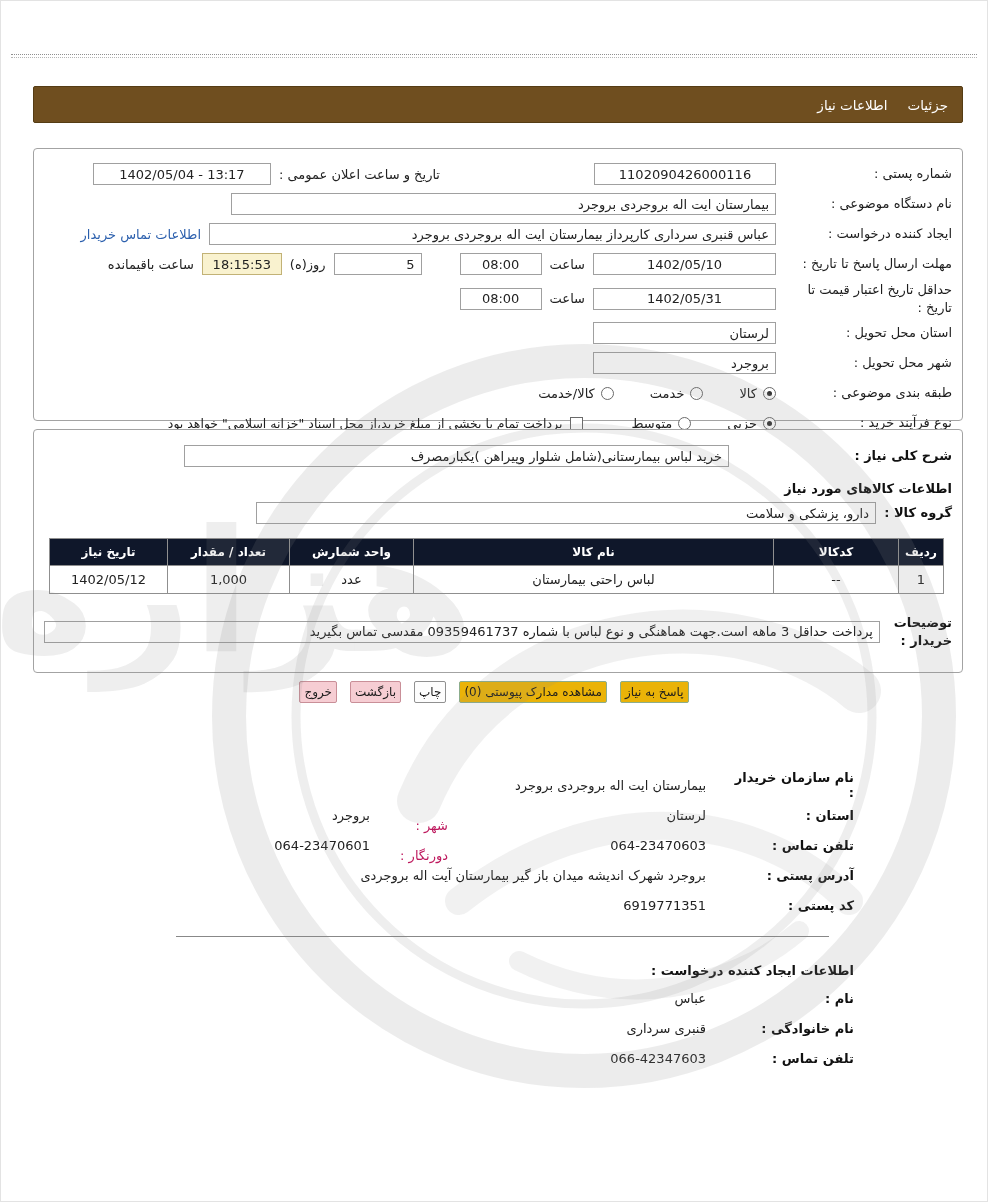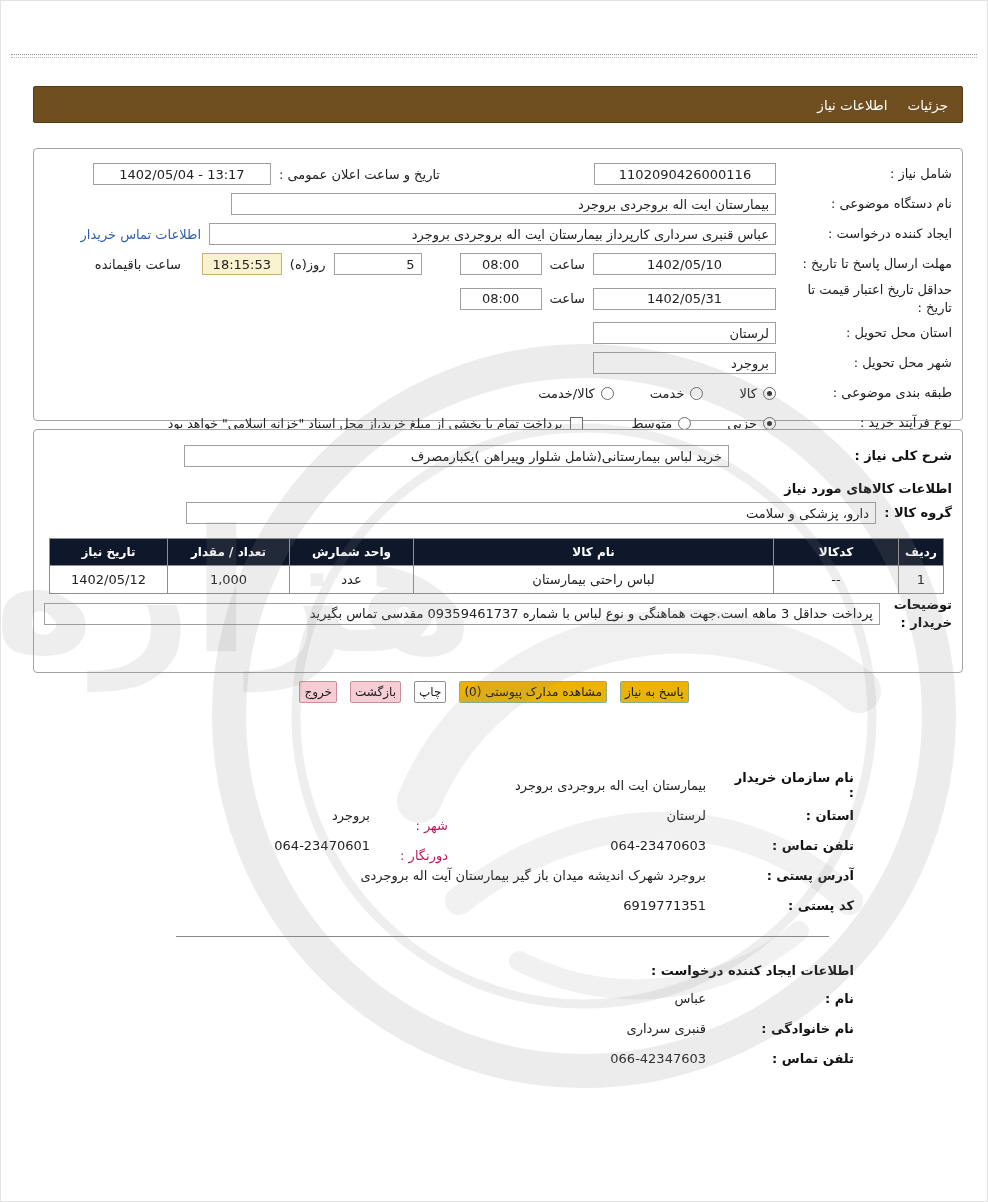--- a/index.html
+++ b/index.html
@@ -33,29 +33,29 @@
   .gap-lg { margin-right:146px; }
   .bold { font-weight:bold; color:#111; }
 
   .inp { height:22px; border:1px solid #a0a0a0; background:#fff; display:flex;
     align-items:center; padding:0 6px; font-size:13px; overflow:hidden; white-space:nowrap; }
   .inp.center { justify-content:center; }
   .num { direction:ltr; unicode-bidi:isolate; }
   .grow { flex:1; }
 
   .w64{width:64px} .w68{width:68px} .w82{width:82px} .w88{width:88px}
-  .w178{width:178px} .w182{width:182px} .w183{width:183px} .w215{width:215px} .w475{width:567px} .w545{width:545px} .w690{width:690px}
+  .w178{width:178px} .w182{width:182px} .w183{width:183px} .w215{width:215px} .w475{width:567px} .w545{width:545px} .w690{width:620px}
 
   .mr30 { margin-right:30px; }
   .mr40 { margin-right:40px; }
 
   .link { color:#2b5fad; cursor:pointer; font-size:13px; white-space:nowrap; }
 
   .countdown { width:80px; height:22px; background:#f9f2cf; border:1px solid #c2b276;
-    display:flex; align-items:center; justify-content:center; font-size:13px; flex:none;margin-left:13px; }
+    display:flex; align-items:center; justify-content:center; font-size:13px; flex:none; }
 
   .opt { display:flex; align-items:center; gap:6px; flex:none; }
   .opt + .opt { margin-right:28px; }
   .radio { width:13px; height:13px; border:1px solid #6a6a6a; border-radius:50%;
     background:#fff; position:relative; flex:none; }
   .radio.checked::after { content:""; position:absolute; inset:3px; border-radius:50%; background:#333; }
   .checkbox { width:13px; height:13px; border:1px solid #6a6a6a; background:#fff; flex:none; }
   .note-text { font-size:12.5px; white-space:nowrap; overflow:hidden; color:#1d1d1d; }
 
   .nheading { margin-top:12px; font-weight:bold; color:#111; }
@@ -100,21 +100,21 @@
   <div class="dotted-sep"></div>
 
   <div class="titlebar">
     <span class="tab">جزئیات</span>
     <span class="tab">اطلاعات نیاز</span>
   </div>
 
   <div class="box form-box">
 
     <div class="frow">
-      <div class="flabel">شامل نیاز :</div>
+      <div class="flabel">شماره پستی :</div>
       <div class="inp w182 center num">1102090426000116</div>
       <div class="lbl-auto gap-lg">تاریخ و ساعت اعلان عمومی :</div>
       <div class="inp w178 center num">1402/05/04 - 13:17</div>
     </div>
 
     <div class="frow">
       <div class="flabel">نام دستگاه موضوعی :</div>
       <div class="inp w545">بیمارستان ایت اله بروجردی بروجرد</div>
     </div>
 
@@ -214,21 +214,21 @@
           <td>1</td>
           <td>--</td>
           <td>لباس راحتی بیمارستان</td>
           <td>عدد</td>
           <td>1,000</td>
           <td class="num">1402/05/12</td>
         </tr>
       </tbody>
     </table>
 
-    <div class="frow" style="margin-top:2px;">
+    <div class="frow" style="margin-top:20px;">
       <div class="flabel w64 bold">توضیحات خریدار :</div>
       <div class="inp grow">پرداخت حداقل 3 ماهه است.جهت هماهنگی و نوع لباس با شماره 09359461737 مقدسی تماس بگیرید</div>
     </div>
 
   </div>
 
   <div class="actions">
     <button class="btn green">پاسخ به نیاز</button>
     <button class="btn green">مشاهده مدارک پیوستی (0)</button>
     <button class="btn plain">چاپ</button>

